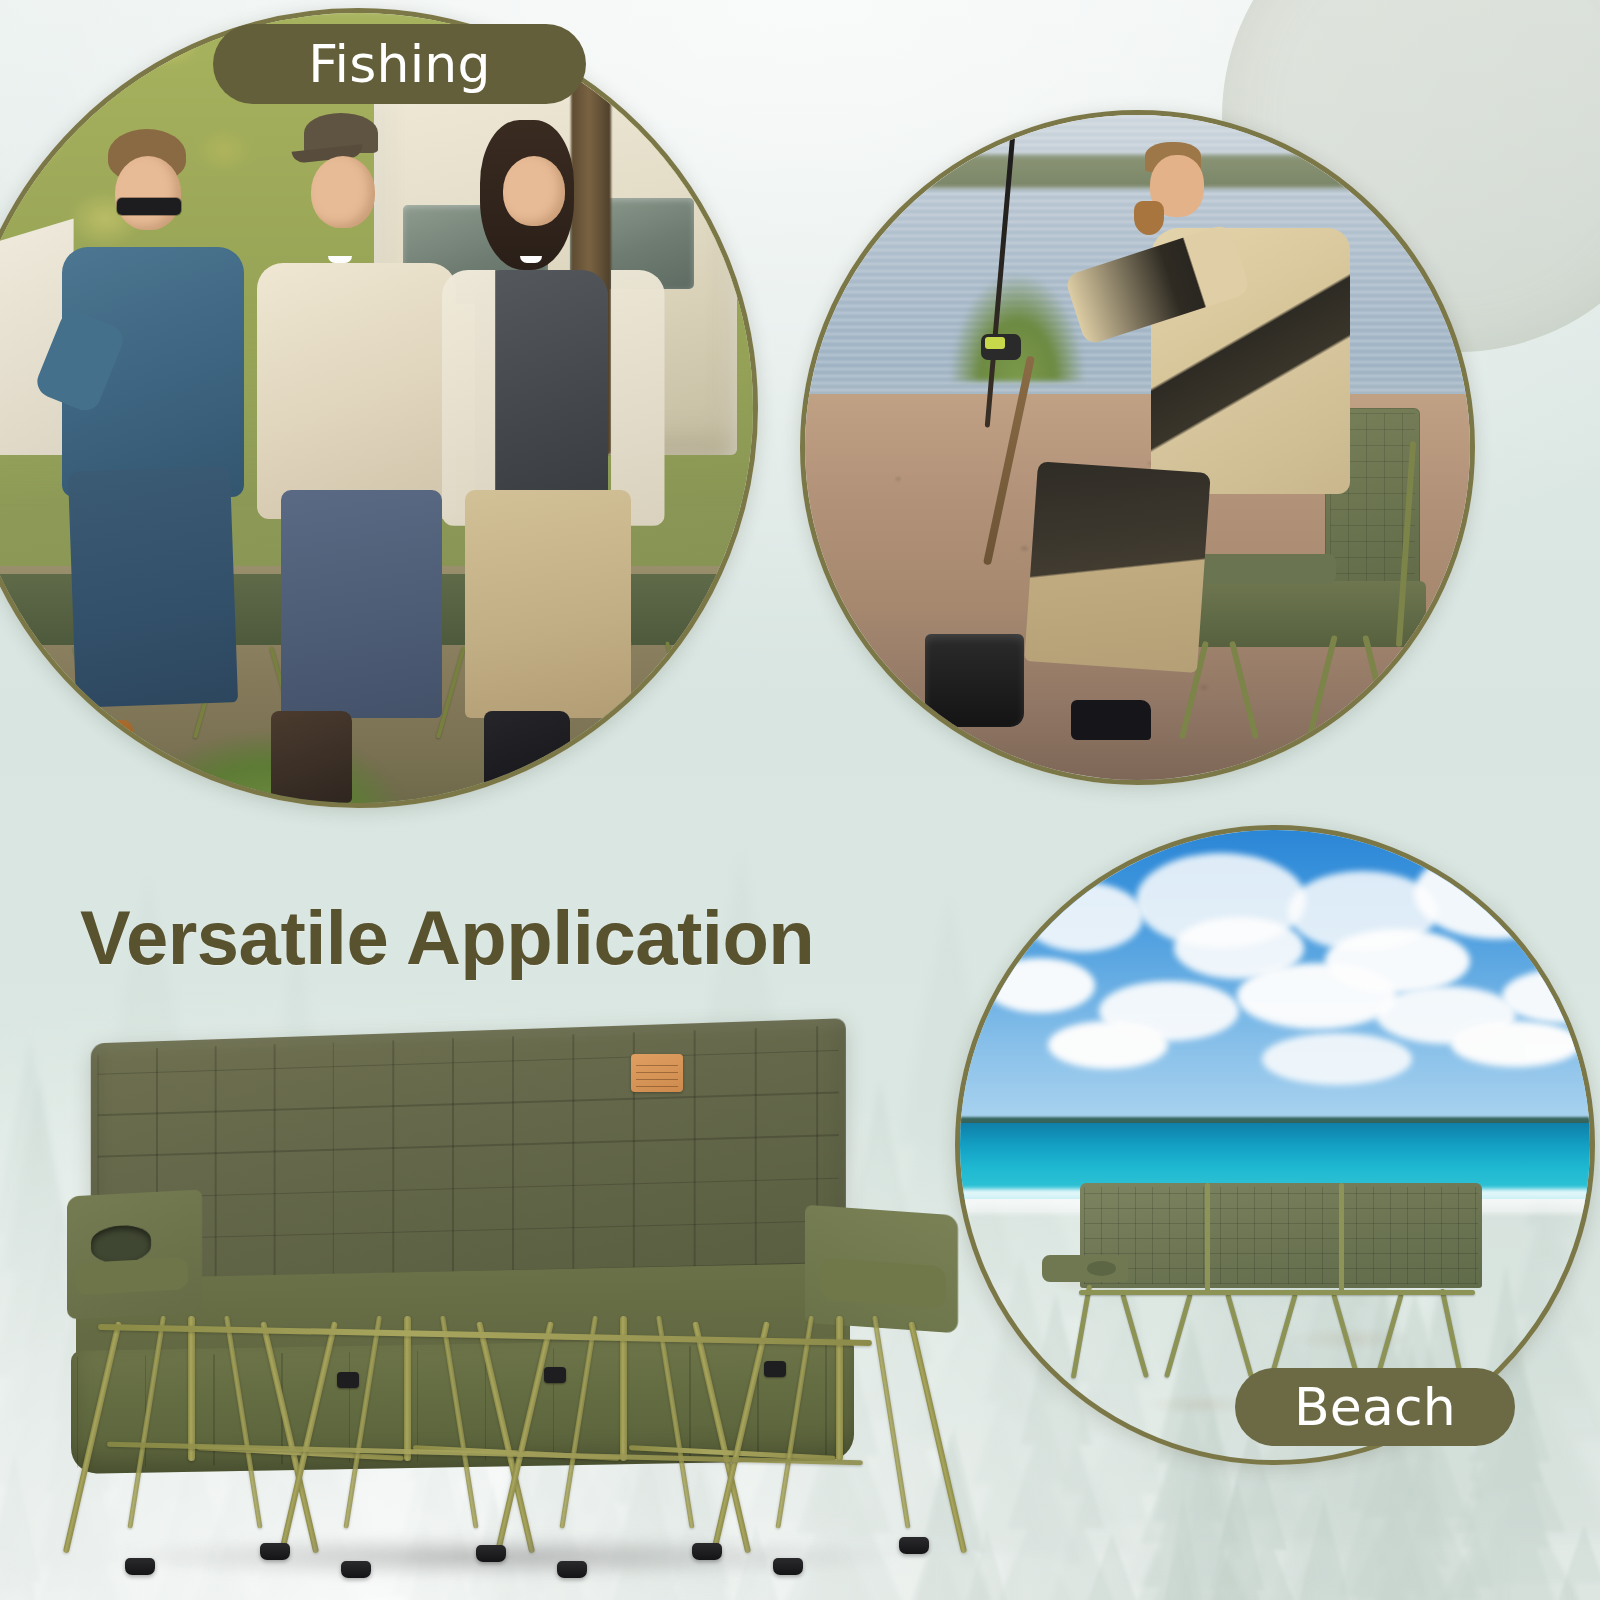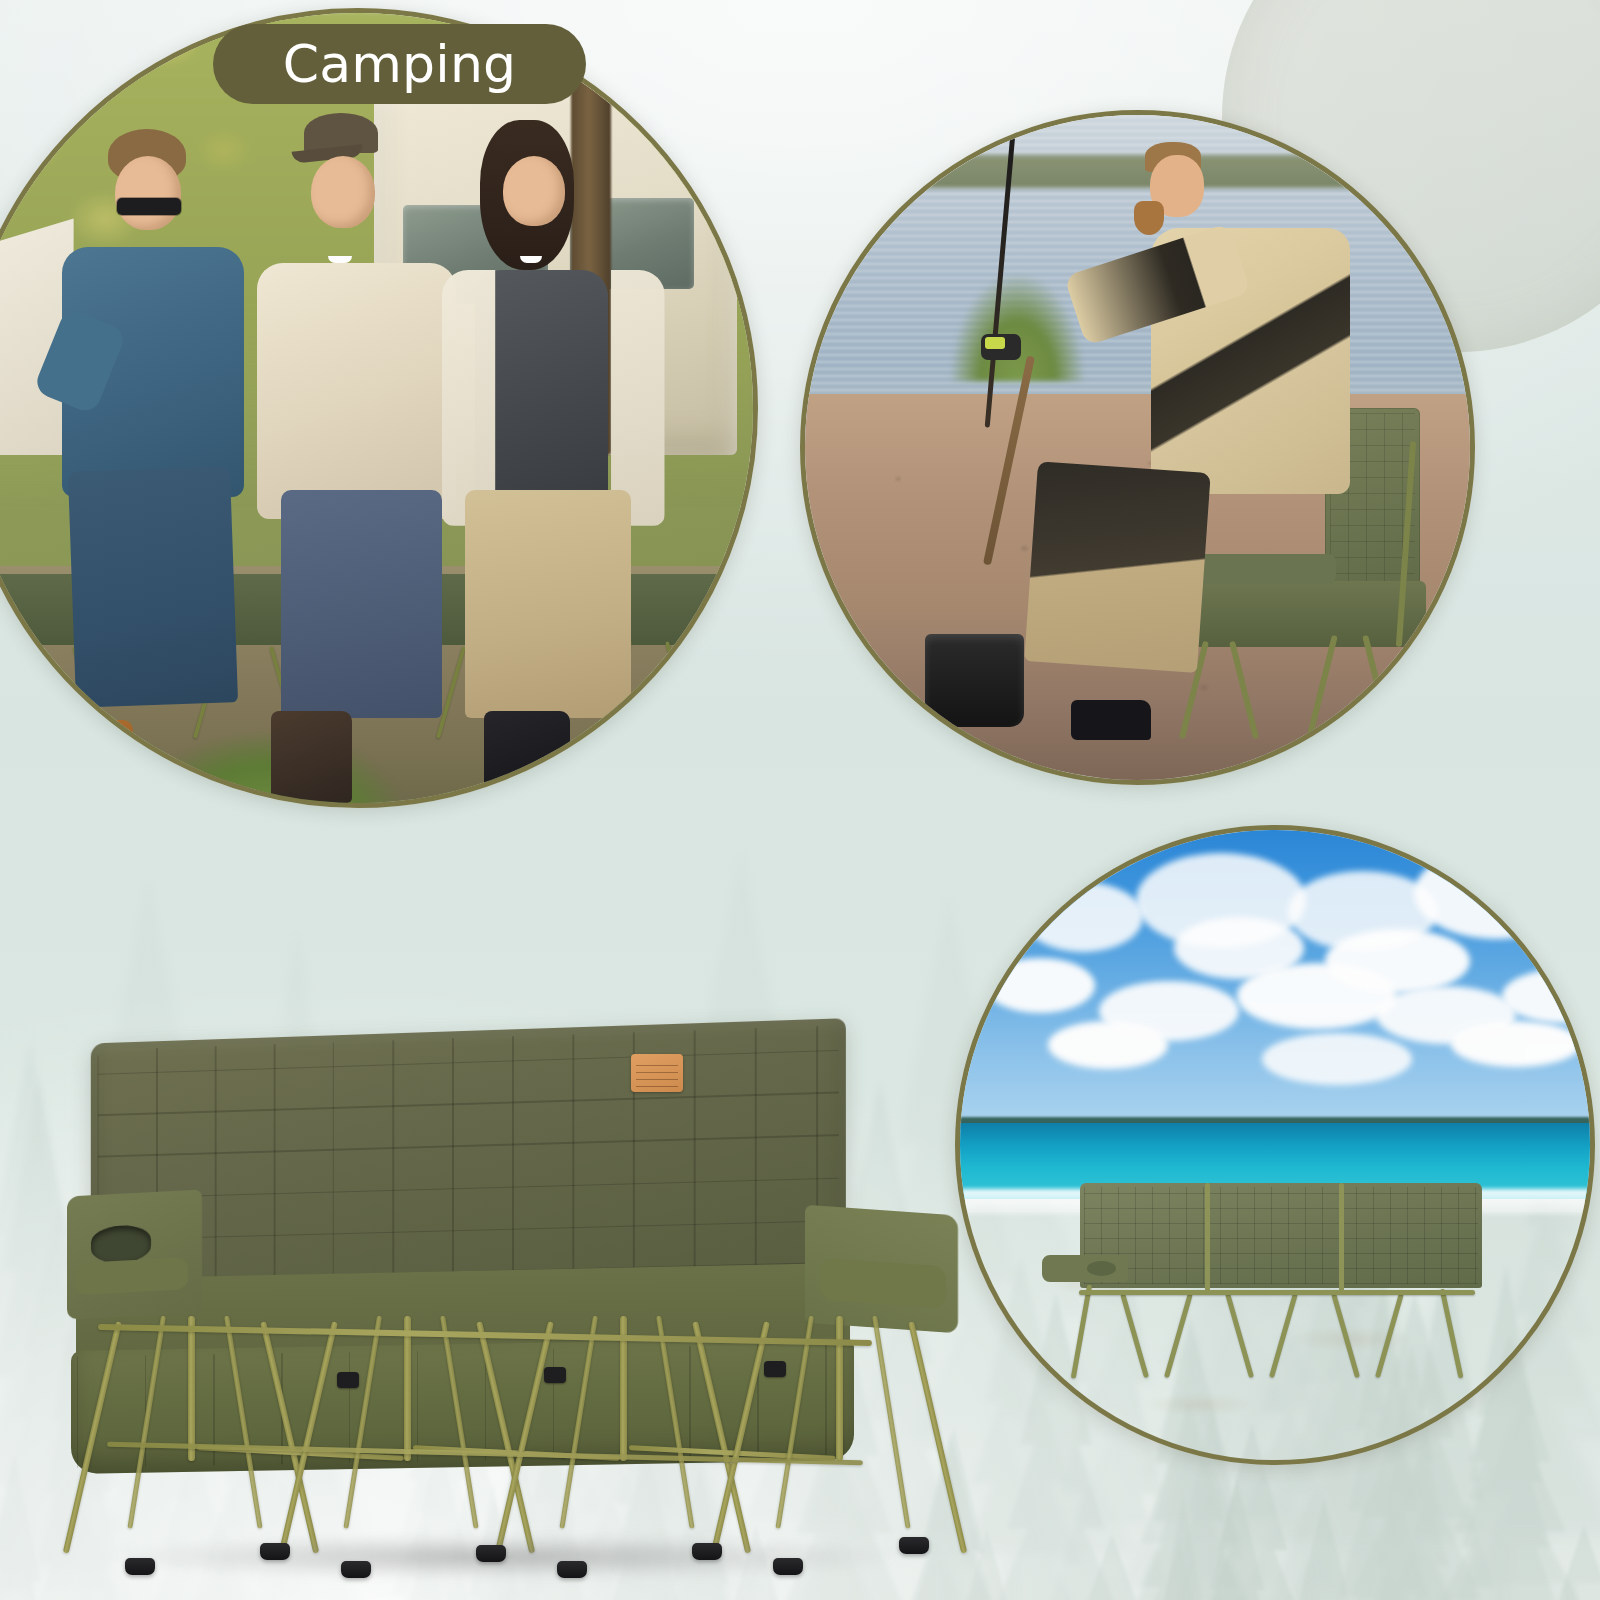--- a/index.html
+++ b/index.html
@@ -1114,18 +1114,20 @@
   <div class="hp-foot" style="left: 7%; top: 95.24%;"></div>
       <div class="hp-foot" style="left: 22%; top: 92.42%;"></div>
       <div class="hp-foot" style="left: 31%; top: 95.71%;"></div>
       <div class="hp-foot" style="left: 46%; top: 92.89%;"></div>
       <div class="hp-foot" style="left: 55%; top: 95.71%;"></div>
       <div class="hp-foot" style="left: 70%; top: 92.42%;"></div>
       <div class="hp-foot" style="left: 79%; top: 95.24%;"></div>
       <div class="hp-foot" style="left: 93%; top: 91.48%;"></div>
     </div>
 
-  <div class="pill" id="pill-camping">Camping</div>
-
-
-
+  <div class="pill" id="pill-camping">Fishing</div>
+
+
+  <div class="pill" id="pill-beach">Beach</div>
+
+  <div id="headline">Versatile Application</div>
 
 </div>
 
 </body></html>

